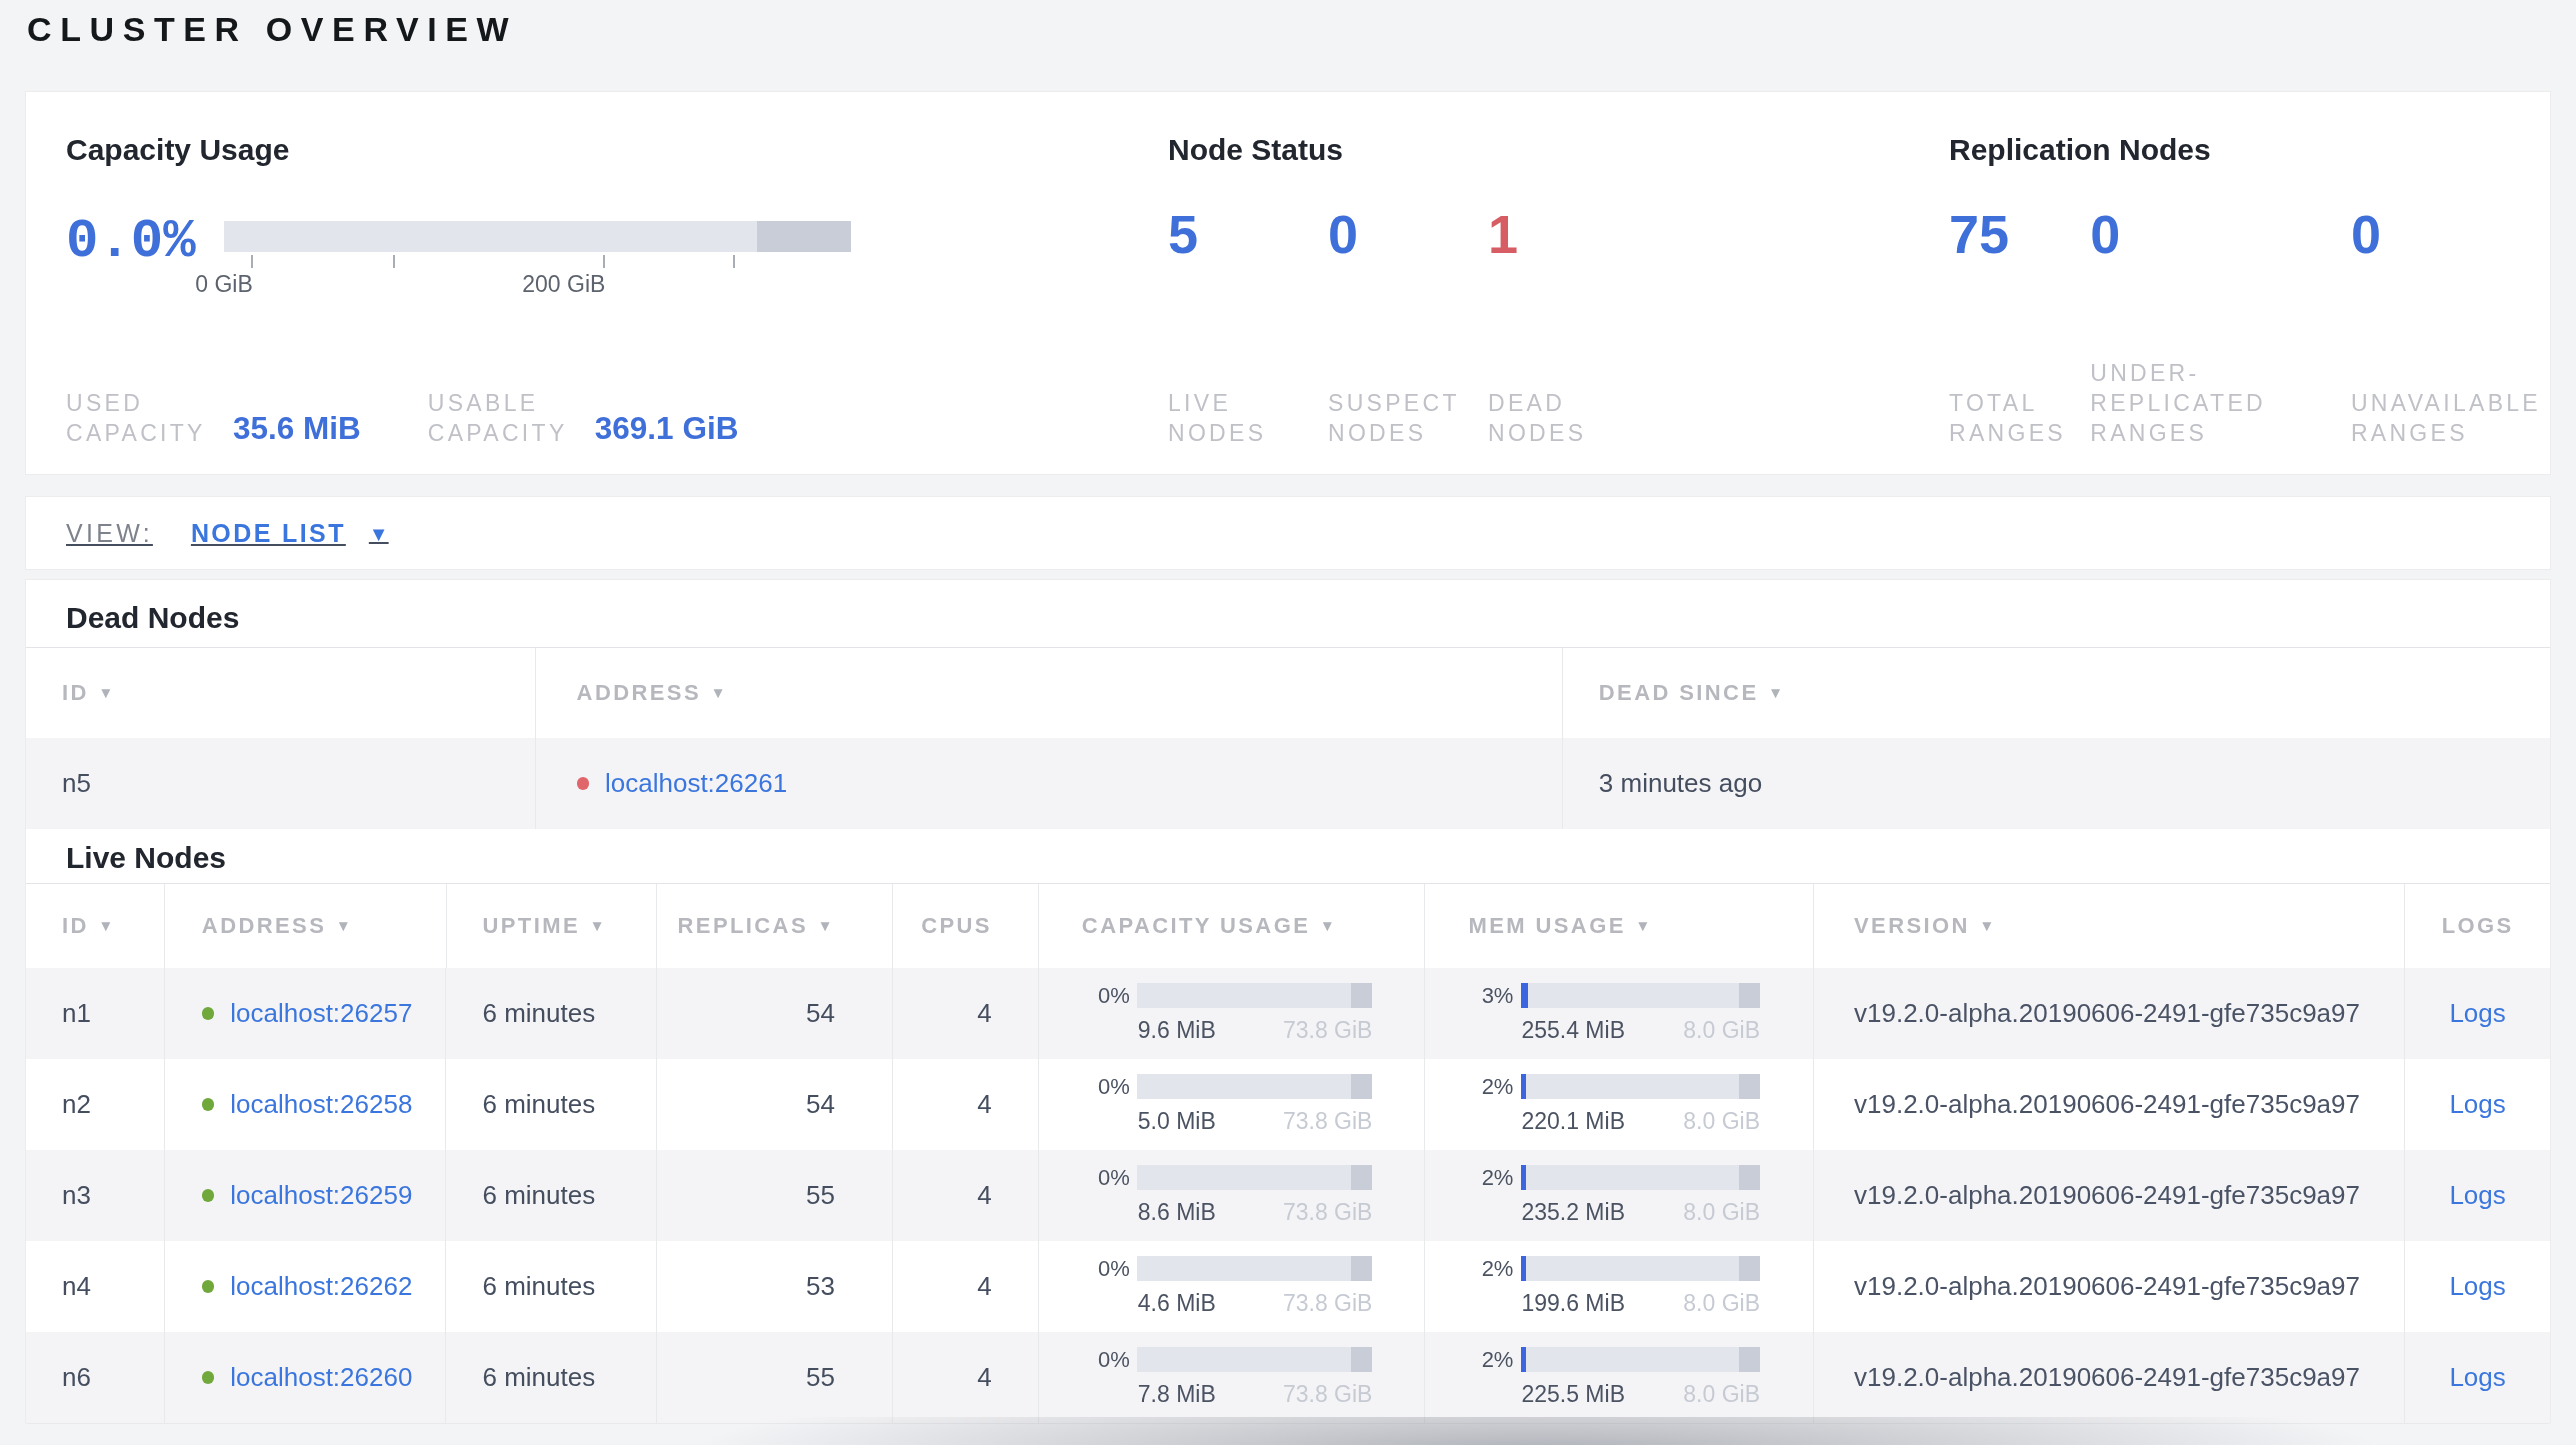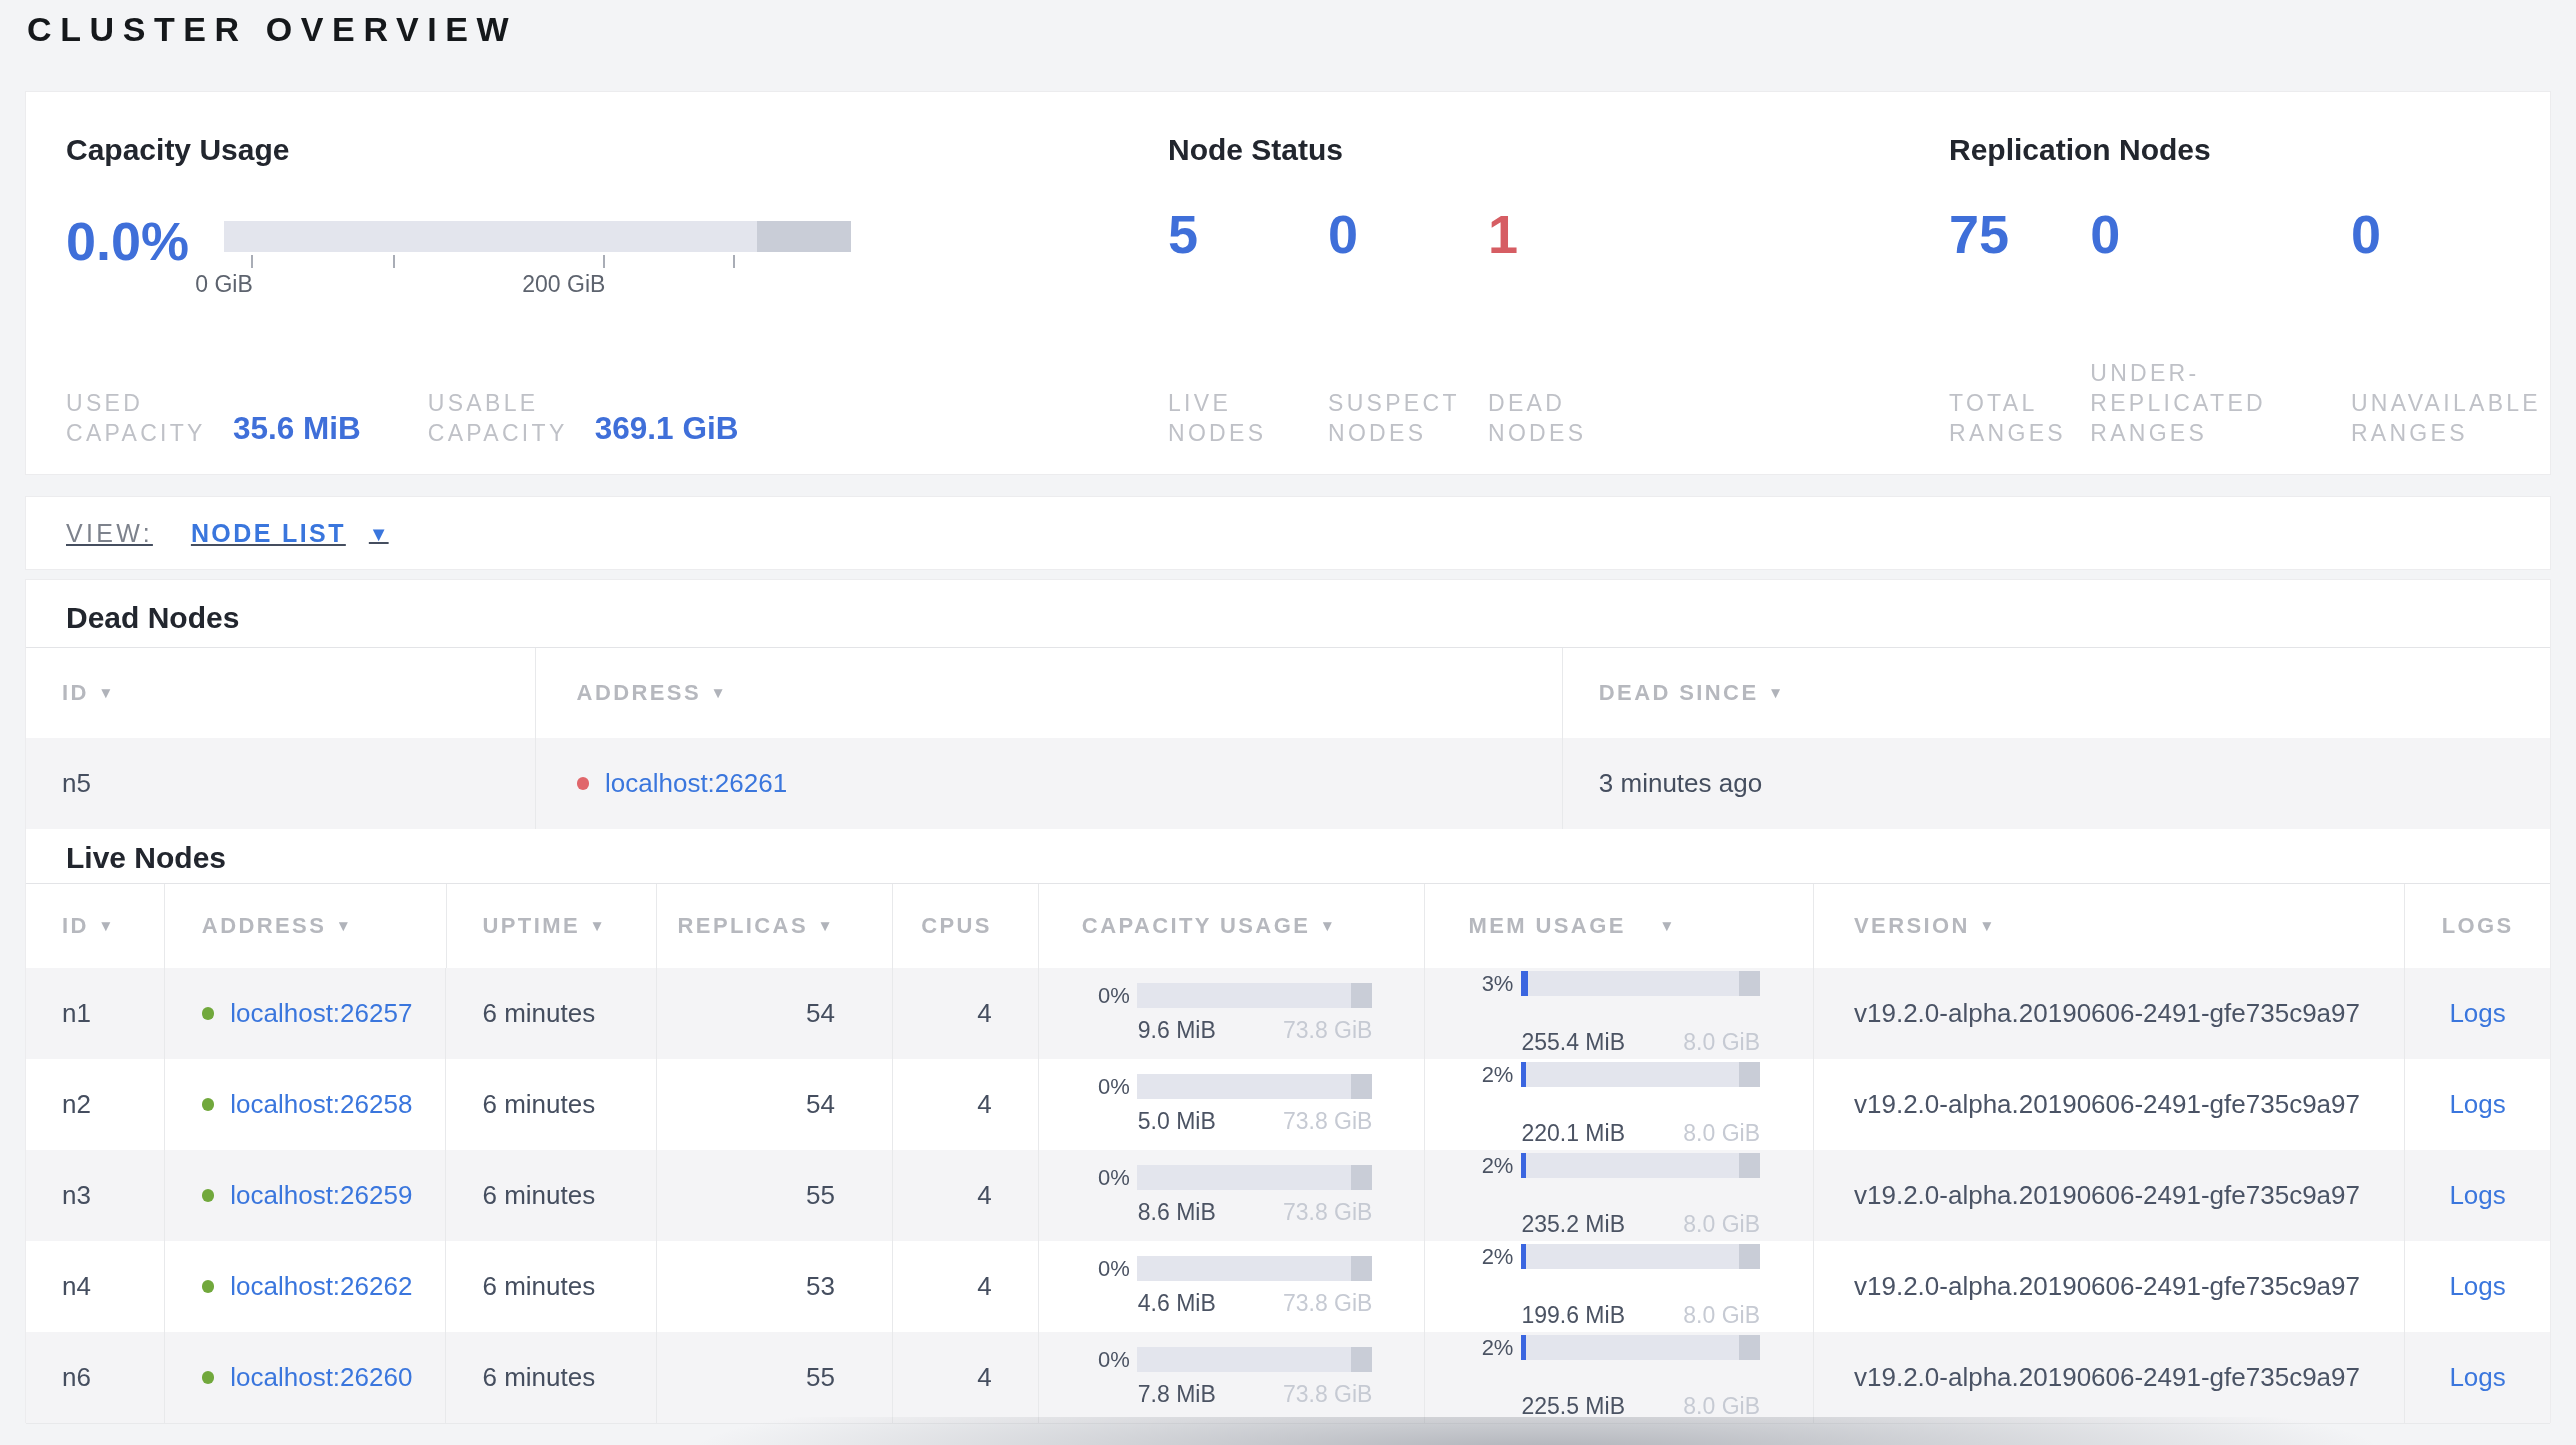--- a/index.html
+++ b/index.html
@@ -23,21 +23,21 @@
   .card {
     position: absolute; left: 25px; width: 2526px;
     background: #ffffff; border: 1.9px solid #ececee;
   }
   .overview-card { top: 91px; height: 384px; }
   .ov-section { position: absolute; top: 41px; height: 315px; display: flex; flex-direction: column; }
   .ov-title { font-size: 30px; font-weight: 700; color: #22262e; }
 
   .capacity-section { left: 40px; width: 859px; }
   .cap-value-row { display: flex; align-items: flex-start; margin-top: 46px; }
-  .cap-pct { width: 158px; font-size: 54px; font-weight: 600; color: var(--accent_blue); line-height: 57px; }
+  .cap-pct { width: 158px; font-size: 54px; font-weight: 600; color: var(--accent_blue); line-height: 57px; font-family: Liberation Mono, monospace; }
   .bar-col { width: 627px; padding-top: 7.6px; }
   .cap-bar { position: relative; height: 31px; background: var(--bar_track); overflow: hidden; }
   .cap-bar .bar-dark { position: absolute; right: 0; top: 0; height: 100%; width: 15%; background: var(--bar_dark); }
   .cap-bar .bar-fill { position: absolute; left: 0; top: 0; height: 100%; background: var(--bar_fill_blue); }
   .ticks { position: relative; height: 44px; }
   .tick { position: absolute; top: 0; }
   .tick-mark { width: 1.9px; height: 12.4px; background: #a9adb6; margin: 3.8px auto 0 auto; }
   .tick-label { margin-top: 2.9px; transform: translateX(-50%); font-size: 23px; color: #5d636e; white-space: nowrap; text-align: center; }
   .tick .tick-mark { transform: translateX(-1px); }
   .cap-stats { margin-top: auto; display: flex; align-items: flex-end; }
@@ -92,21 +92,21 @@
   .dcol-addr { width: 1028px; padding-left: 41px; }
   .dcol-dead { width: 988px; padding-left: 36px; }
 
   
   .lcol-id    { width: 139px; padding-left: 36px; }
   .lcol-addr  { width: 282px; padding-left: 37px; }
   .lcol-up    { width: 211px; padding-left: 36px; }
   .lcol-rep   { width: 236px; padding-right: 57px; justify-content: flex-end; }
   .lcol-cpu   { width: 146px; padding-right: 46px; justify-content: flex-end; }
   .lcol-cap   { width: 387px; padding-left: 53px;  padding-right: 52px; }
-  .lcol-mem   { width: 389px; padding-left: 50px;  padding-right: 53px; gap: 24px; }
+  .lcol-mem   { width: 389px; padding-left: 50px;  padding-right: 53px; }
   .lcol-ver   { width: 592px; padding-left: 40px; }
   .lcol-logs  { width: 145px; justify-content: center; padding-left: 0; }
 
   .status-dot { width: 12.4px; height: 12.4px; border-radius: 50%; flex: 0 0 auto; margin-right: 16px; }
   .dot-green { background: var(--live_green); }
   .dot-red   { background: #e0666b; }
   a.link, .link { color: var(--link_blue); text-decoration: none; cursor: pointer; }
 
   .usage-cell { flex-direction: column; align-items: stretch; justify-content: center; }
   .usage-bar-row { display: flex; align-items: center; }

